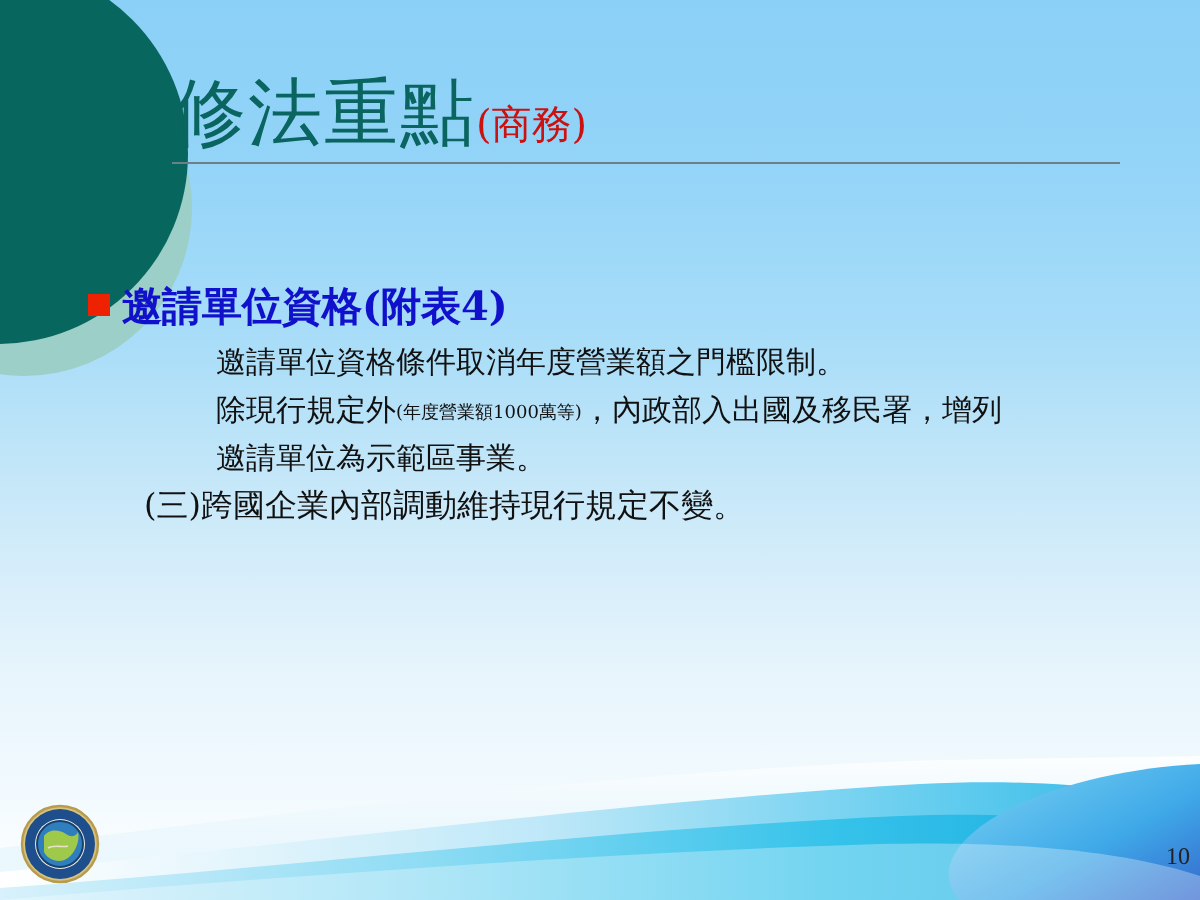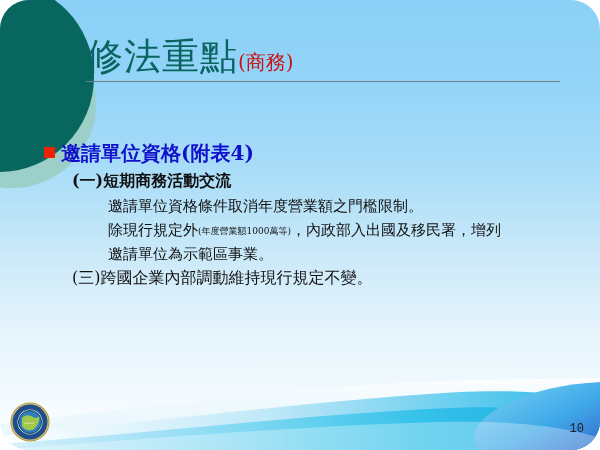--- a/index.html
+++ b/index.html
@@ -19,21 +19,20 @@
     height: 450px;
     overflow: hidden;
     background: linear-gradient(to bottom,
         #8BD0F7 0%,
         #93D4F8 18%,
         #A9DDF8 38%,
         #CDEAF9 58%,
         #E6F4FC 74%,
         #F2FAFE 88%,
         #FFFFFF 100%);
-    border-radius: 29px;
   }
 
   
   .circle-light {
     position: absolute;
     left: -72px;
     top: 20px;
     width: 168px;
     height: 168px;
     border-radius: 50%;
@@ -164,25 +163,25 @@
     font-family: "DejaVu Sans", "Liberation Sans", sans-serif;
   }
   .footer-en {
     font-size: 12.5px;
     color: #15386B;
     font-family: "DejaVu Sans", "Liberation Sans", sans-serif;
   }
 
   .page-number {
     position: absolute;
-    right: 16px;
+    right: 5px;
     bottom: 14px;
     font-size: 12px;
     color: #222222;
-    font-family: Liberation Mono, monospace;
+    font-family: Liberation Serif, serif;
   }
 </style>
 </head>
 <body>
 
 <div id="slide">
 
   <div class="circle-light"></div>
   <div class="circle-dark"></div>
 
@@ -193,21 +192,20 @@
     <div class="title-rule"></div>
   </div>
 
   <div class="body-block">
 
     <div class="lvl1">
       <div class="bullet-square"></div>
       <div class="lvl1-text">邀請單位資格(附表4)</div>
     </div>
 
-    <div class="lvl2 lvl2-bold">(一)短期商務活動交流</div>
 
     <div class="lvl3">邀請單位資格條件取消年度營業額之門檻限制。</div>
 
 
     <div class="lvl3"><span>除現行規定外</span><span class="tiny">(年度營業額1000萬等)</span><span>，內政部入出國及移民署，增列</span></div>
 
     <div class="lvl3">邀請單位為示範區事業。</div>
 
     <div class="lvl2">(三)跨國企業內部調動維持現行規定不變。</div>
 

